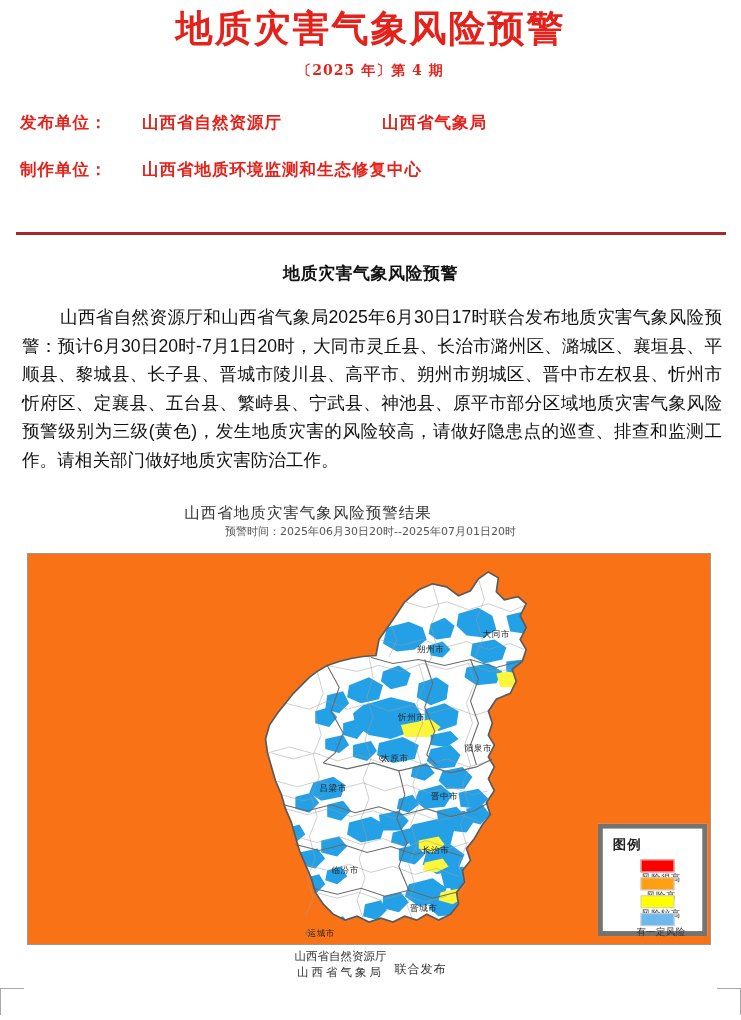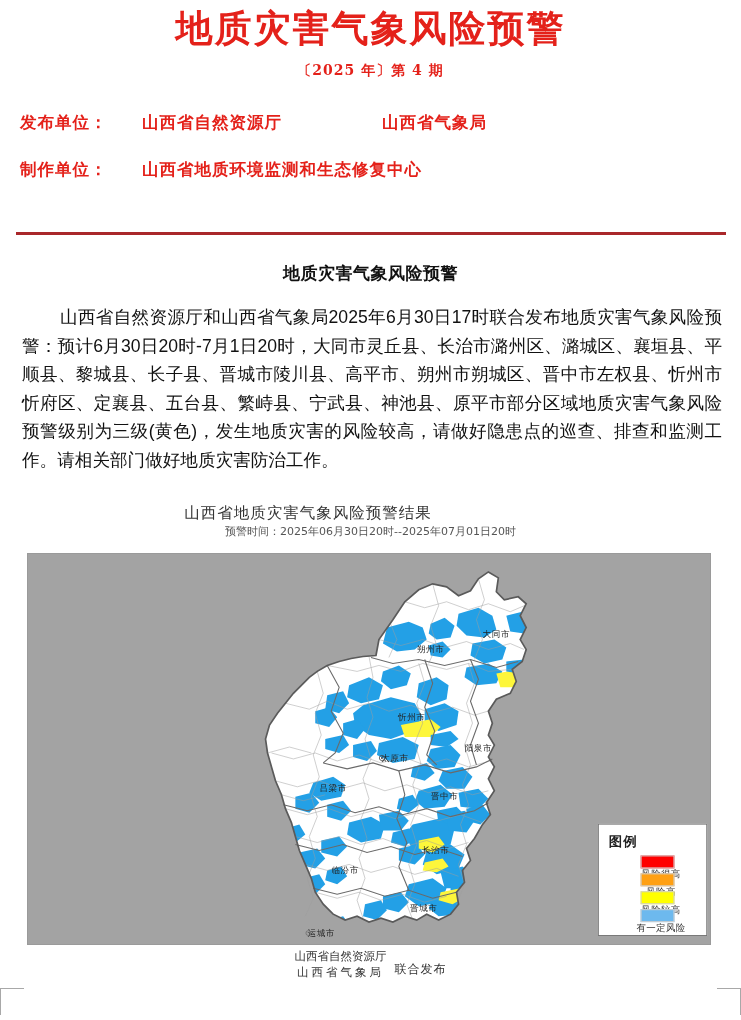--- a/index.html
+++ b/index.html
@@ -146,41 +146,41 @@
     white-space: nowrap;
   }
 
   .map-frame {
     position: absolute;
     top: 553px;
     left: 27px;
     width: 684px;
     height: 392px;
     border: 1px solid #9a9a9a;
-    background: #a3a3a3;
+    background: #f97316;
     overflow: hidden;
     box-sizing: border-box;
   }
   .map-svg {
     position: absolute;
     top: 0;
     left: 0;
     width: 100%;
     height: 100%;
     display: block;
   }
 
   
   .legend-box {
     position: absolute;
     left: 572px;
     top: 271px;
     width: 110px;
     height: 113px;
-    border: 1px solid #737373;
+    border: 5px solid #737373;
     background: #ffffff;
     box-sizing: border-box;
     padding: 8px 0 0 10px;
   }
   .legend-heading {
     font-family: "DejaVu Sans", "Liberation Sans", sans-serif;
     font-weight: bold;
     font-size: 13.5px;
     color: #222;
     margin: 0 0 5px 0;

